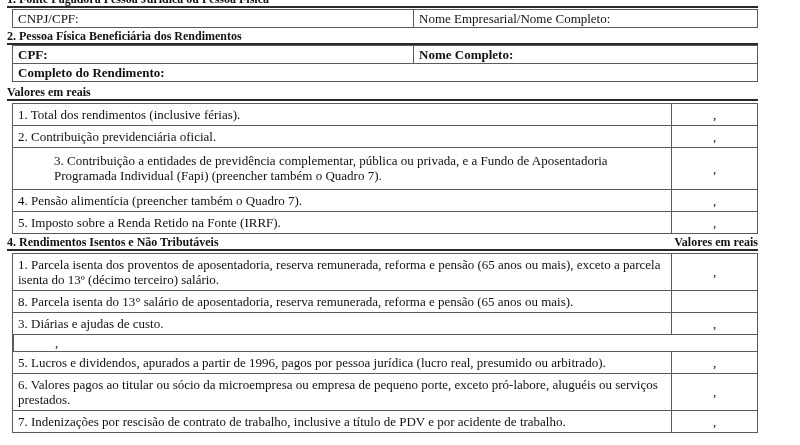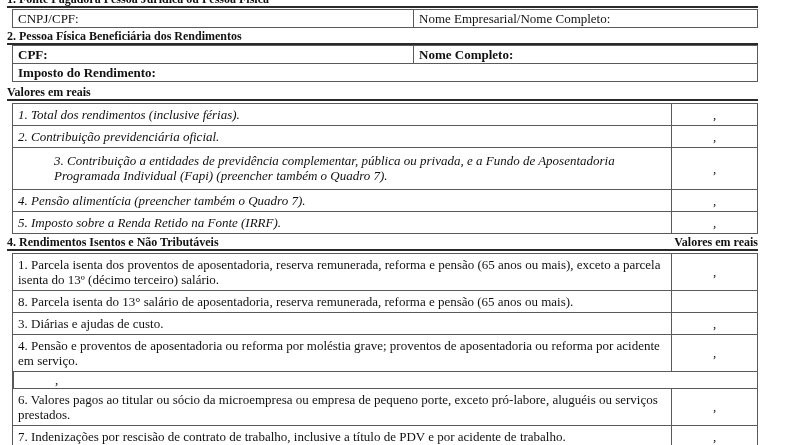--- a/index.html
+++ b/index.html
@@ -15,21 +15,21 @@
   .sec-title {
     display: flex; justify-content: space-between; align-items: flex-end;
     font-weight: bold; font-size: 12px; line-height: 13px;
     border-bottom: 2px solid #2a2a2a; padding-bottom: 0;
   }
   .mt2 { margin-top: 2px; font-family: Liberation Serif, serif; }
 
   .box { margin-left: 5px; border: 1px solid #5a5a5a; }
   .s1-box { margin-top: 1px; margin-bottom: 2px; }
   .s2-box { margin-top: 0; margin-bottom: 4px; font-weight: bold; }
-  .s3-box { margin-top: 2px; font-style: italic; }
+  .s3-box { margin-top: 2px; }
   .s4-box { margin-top: 2px; }
 
   .row { display: flex; border-top: 1px solid #5a5a5a; }
   .row:first-child { border-top: 0; }
 
   .cell { font-size: 13px; line-height: 15px; padding: 3px 6px 3px 5px; }
   .thin { padding-top: 1px; padding-bottom: 1px; }
   .tall { padding-top: 5px; padding-bottom: 6px; margin-left: 36px; }
   .lbl { flex: 1 1 auto; min-width: 0; }
   .split-l { flex: 0 0 389px; width: 389px; border-right: 1px solid #5a5a5a; }
@@ -58,21 +58,21 @@
 
   <div class="sec-title">
     <span>2. Pessoa Física Beneficiária dos Rendimentos</span>
   </div>
   <div class="box s2-box">
     <div class="row">
       <div class="cell split-l thin">CPF:</div>
       <div class="cell lbl thin">Nome Completo:</div>
     </div>
     <div class="row">
-      <div class="cell lbl thin">Imposto do Rendimento:</div>
+      <div class="cell lbl thin">Completo do Rendimento:</div>
     </div>
   </div>
 
   <div class="sec-title">
     <span>Valores em reais</span>
   </div>
   <div class="box s3-box">
     <div class="row">
       <div class="cell lbl">1. Total dos rendimentos (inclusive férias).</div>
       <div class="val">
@@ -122,26 +122,26 @@
           <span></span>
         </div>
     </div>
     <div class="row">
       <div class="cell lbl">3. Diárias e ajudas de custo.</div>
       <div class="val">
           <span>,</span>
         </div>
     </div>
     <div class="row">
-      <div class="cell lbl">4. Pensão e proventos de aposentadoria ou reforma por moléstia grave; proventos de aposentadoria ou reforma por acidente em serviço.</div>
       <div class="val">
           <span>,</span>
         </div>
     </div>
     <div class="row">
+      <div class="cell lbl">5. Lucros e dividendos, apurados a partir de 1996, pagos por pessoa jurídica (lucro real, presumido ou arbitrado).</div>
       <div class="val">
           <span>,</span>
         </div>
     </div>
     <div class="row">
       <div class="cell lbl">6. Valores pagos ao titular ou sócio da microempresa ou empresa de pequeno porte, exceto pró-labore, aluguéis ou serviços prestados.</div>
       <div class="val">
           <span>,</span>
         </div>
     </div>

